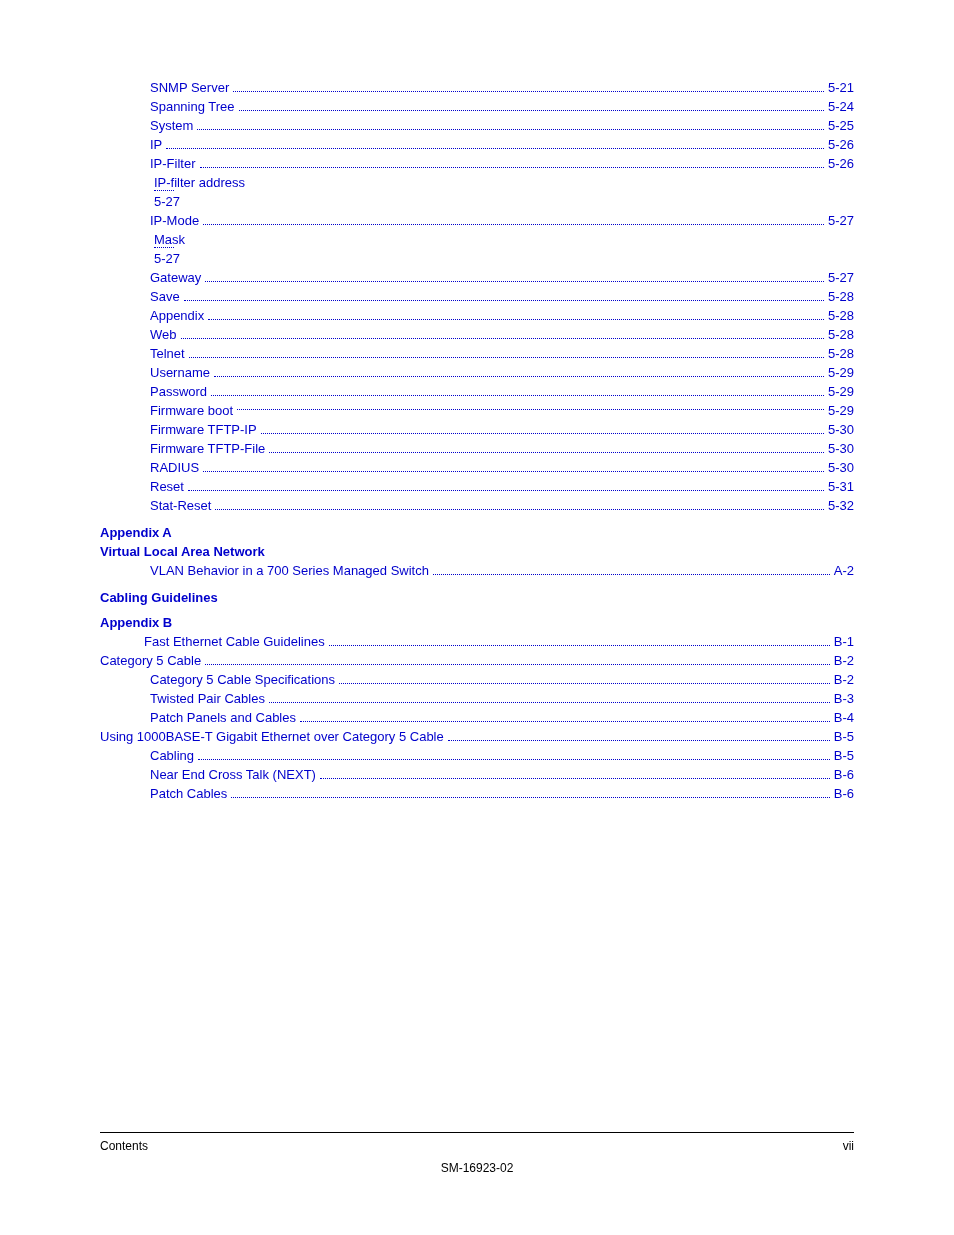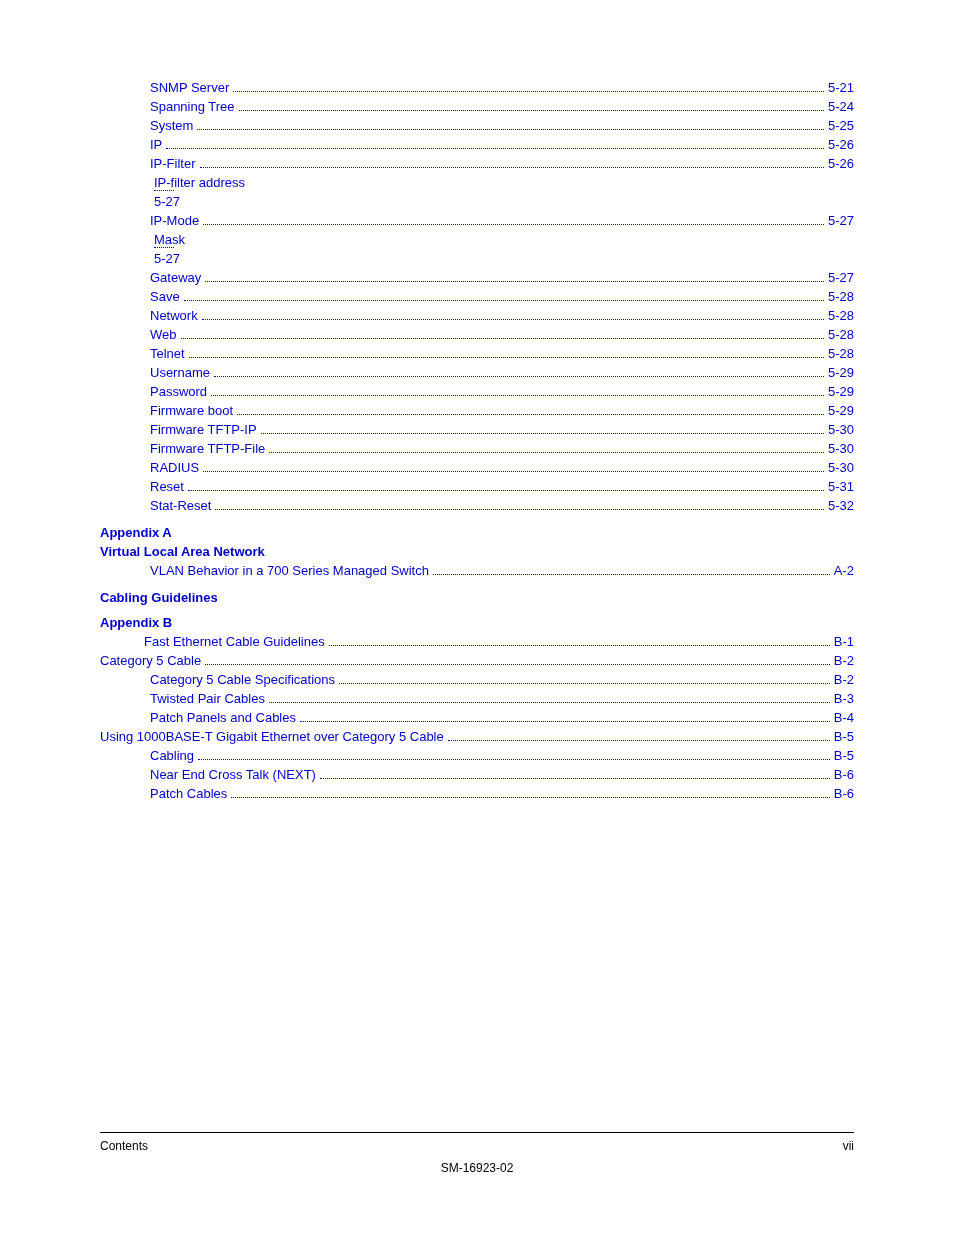--- a/index.html
+++ b/index.html
@@ -118,21 +118,21 @@
         <span style="color: rgb(0, 0, 204); cursor: pointer;">Gateway</span>
         <div class="dots"></div>
         <span class="page-num">5-27</span>
       </div>
       <div class="toc-entry" style="padding-left: 50px;">
         <span style="color: rgb(0, 0, 204); cursor: pointer;">Save</span>
         <div class="dots"></div>
         <span class="page-num">5-28</span>
       </div>
       <div class="toc-entry" style="padding-left: 50px;">
-        <span style="color: rgb(0, 0, 204); cursor: pointer;">Network</span>
+        <span style="color: rgb(0, 0, 204); cursor: pointer;">Appendix</span>
         <div class="dots"></div>
         <span class="page-num">5-28</span>
       </div>
       <div class="toc-entry" style="padding-left: 50px;">
         <span style="color: rgb(0, 0, 204); cursor: pointer;">Web</span>
         <div class="dots"></div>
         <span class="page-num">5-28</span>
       </div>
       <div class="toc-entry" style="padding-left: 50px;">
         <span style="color: rgb(0, 0, 204); cursor: pointer;">Telnet</span>
@@ -142,21 +142,21 @@
       <div class="toc-entry" style="padding-left: 50px;">
         <span style="color: rgb(0, 0, 204); cursor: pointer;">Username</span>
         <div class="dots"></div>
         <span class="page-num">5-29</span>
       </div>
       <div class="toc-entry" style="padding-left: 50px;">
         <span style="color: rgb(0, 0, 204); cursor: pointer;">Password</span>
         <div class="dots"></div>
         <span class="page-num">5-29</span>
       </div>
-      <div class="toc-entry" style="padding-left: 50px;">
+      <div class="toc-entry" style="padding-left: 50px; align-items: center;">
         <span style="color: rgb(0, 0, 204); cursor: pointer;">Firmware boot</span>
         <div class="dots"></div>
         <span class="page-num">5-29</span>
       </div>
       <div class="toc-entry" style="padding-left: 50px;">
         <span style="color: rgb(0, 0, 204); cursor: pointer;">Firmware TFTP-IP</span>
         <div class="dots"></div>
         <span class="page-num">5-30</span>
       </div>
       <div class="toc-entry" style="padding-left: 50px;">

